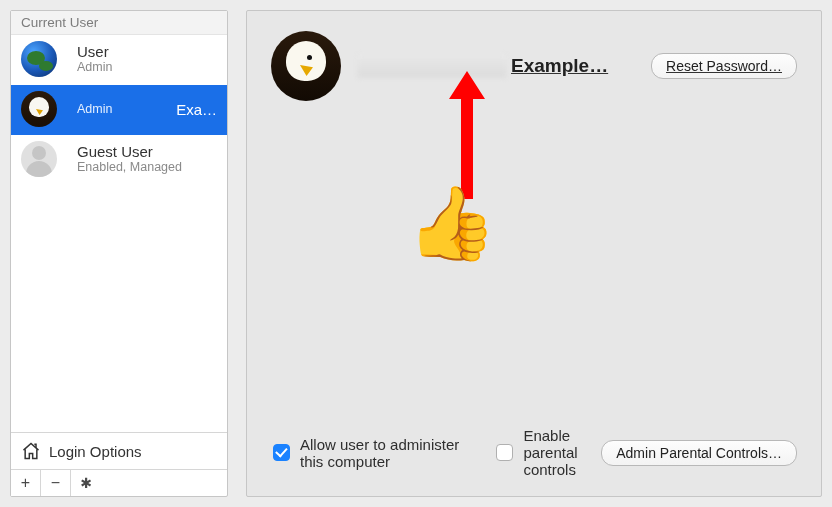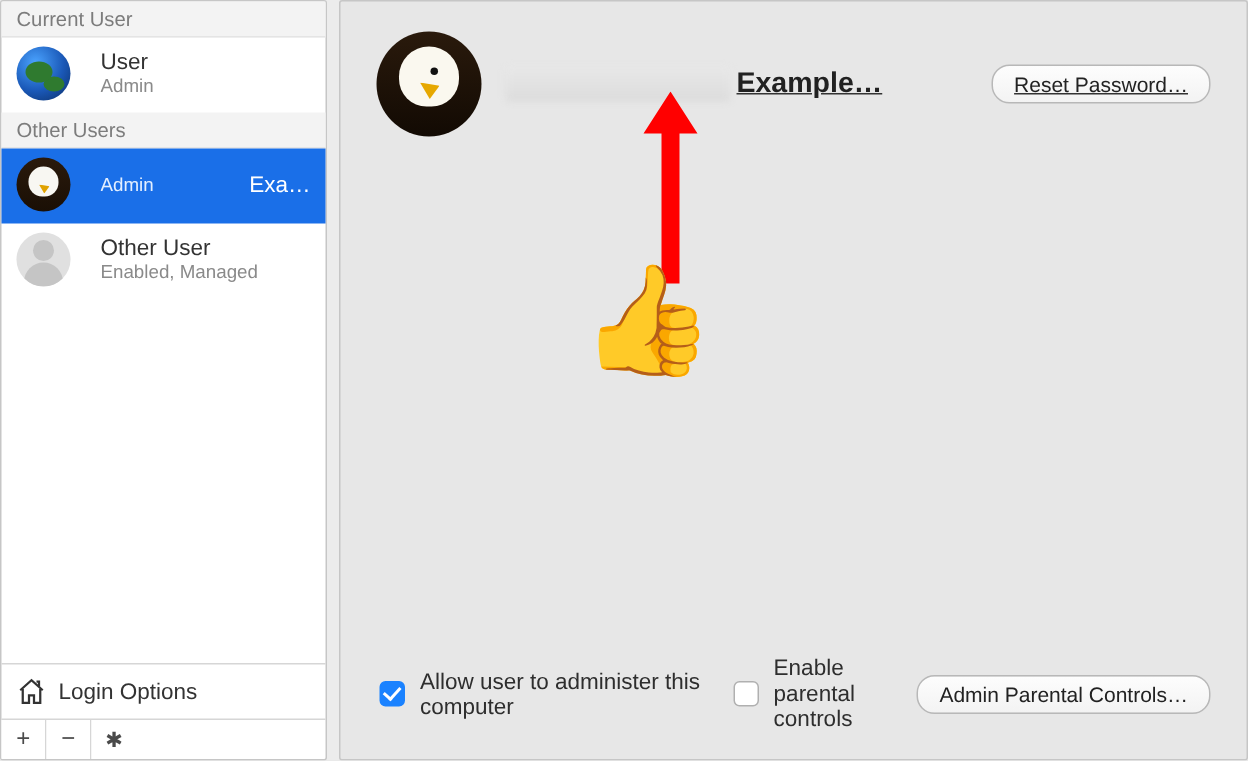--- a/index.html
+++ b/index.html
@@ -7,21 +7,22 @@
       font-family: -apple-system, "Helvetica Neue", Helvetica, Arial, sans-serif;
       background: #ececec;
       width: 832px;
       height: 507px;
       overflow: hidden;
       font-size: 14px;
       color: #333;
     }
     .container {
       display: flex;
-      gap: 8px;
+      padding: 10px;
+      gap: 18px;
       height: 100%;
       justify-content: space-between;
     }
     
     .sidebar {
       width: 218px;
       background: #fff;
       border: 1px solid #c6c6c6;
       border-radius: 2px;
       display: flex;
@@ -290,35 +291,34 @@
   <div class="sidebar">
     <div class="section-header">Current User</div>
     <div class="user-row">
       <div class="avatar earth"></div>
       <div class="user-labels">
         <span class="user-name">User</span>
         <span class="user-role">Admin</span>
       </div>
     </div>
 
-    <div class="section-header">Other Users</div>
 
     <div class="user-row selected">
       <div class="avatar eagle"></div>
       <div class="user-labels" style="flex:0 0 auto;">
         <span class="user-name"></span>
         <span class="user-role">Admin</span>
       </div>
       <span class="user-name-extra">Exa…</span>
     </div>
 
     <div class="user-row">
       <div class="avatar silhouette"></div>
       <div class="user-labels">
-        <span class="user-name">Other User</span>
+        <span class="user-name">Guest User</span>
         <span class="user-role">Enabled, Managed</span>
       </div>
     </div>
 
     <div class="sidebar-spacer"></div>
 
     <div class="login-options">
       <svg viewBox="0 0 24 24" fill="none" stroke="#333" stroke-width="1.8">
         <path d="M3 11 L12 3 L21 11"></path>
         <path d="M5 10 V21 H10 V15 H14 V21 H19 V10"></path>

